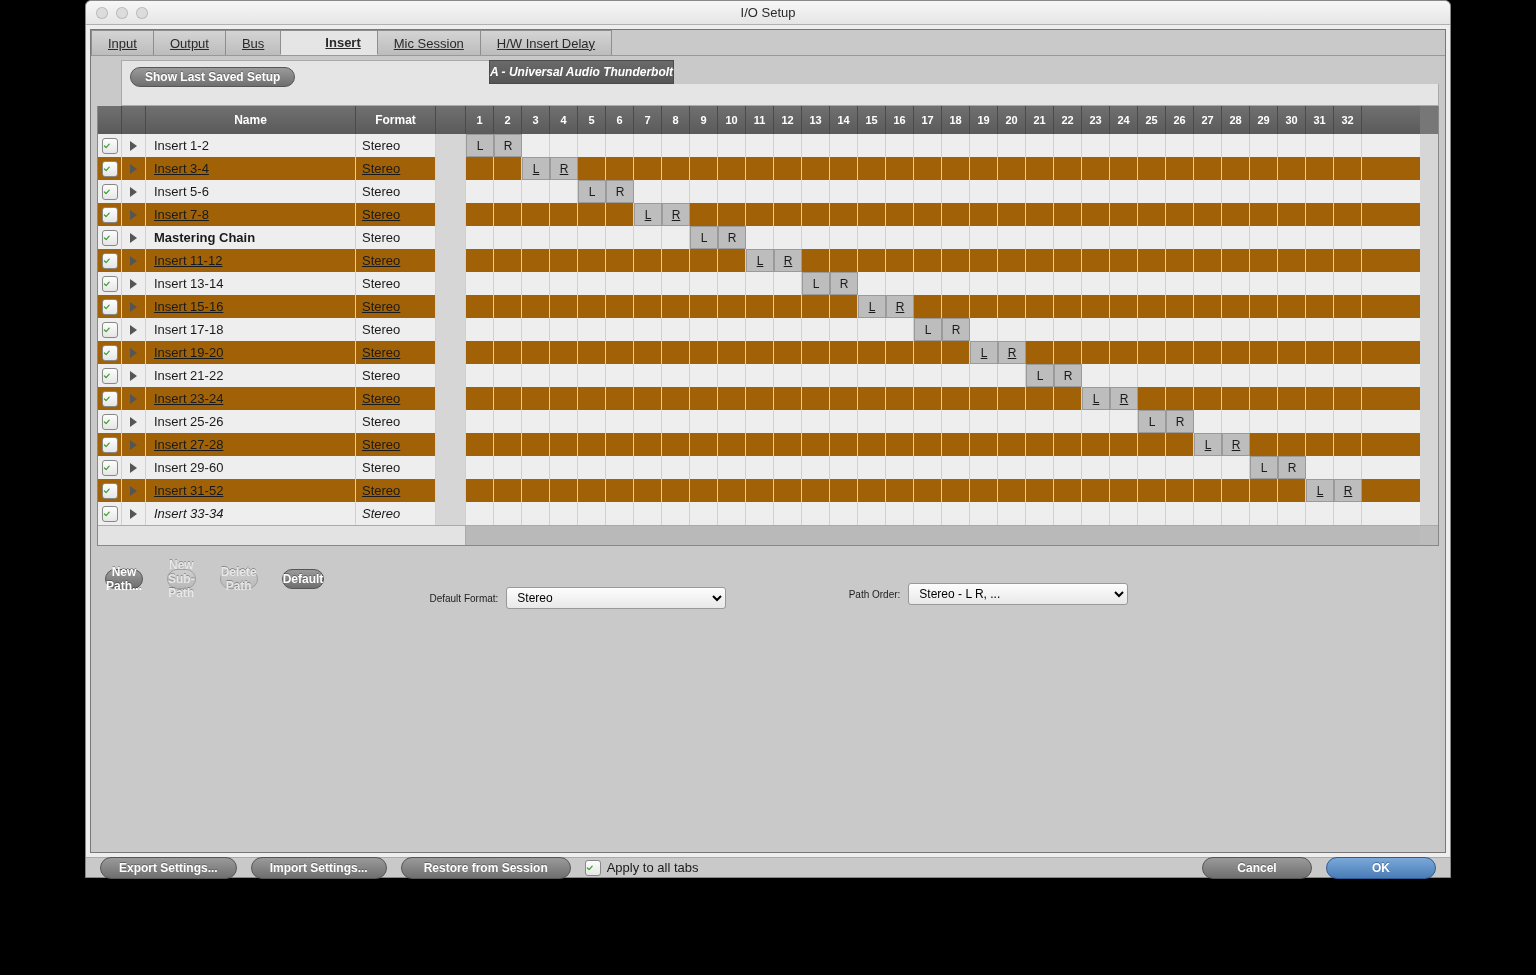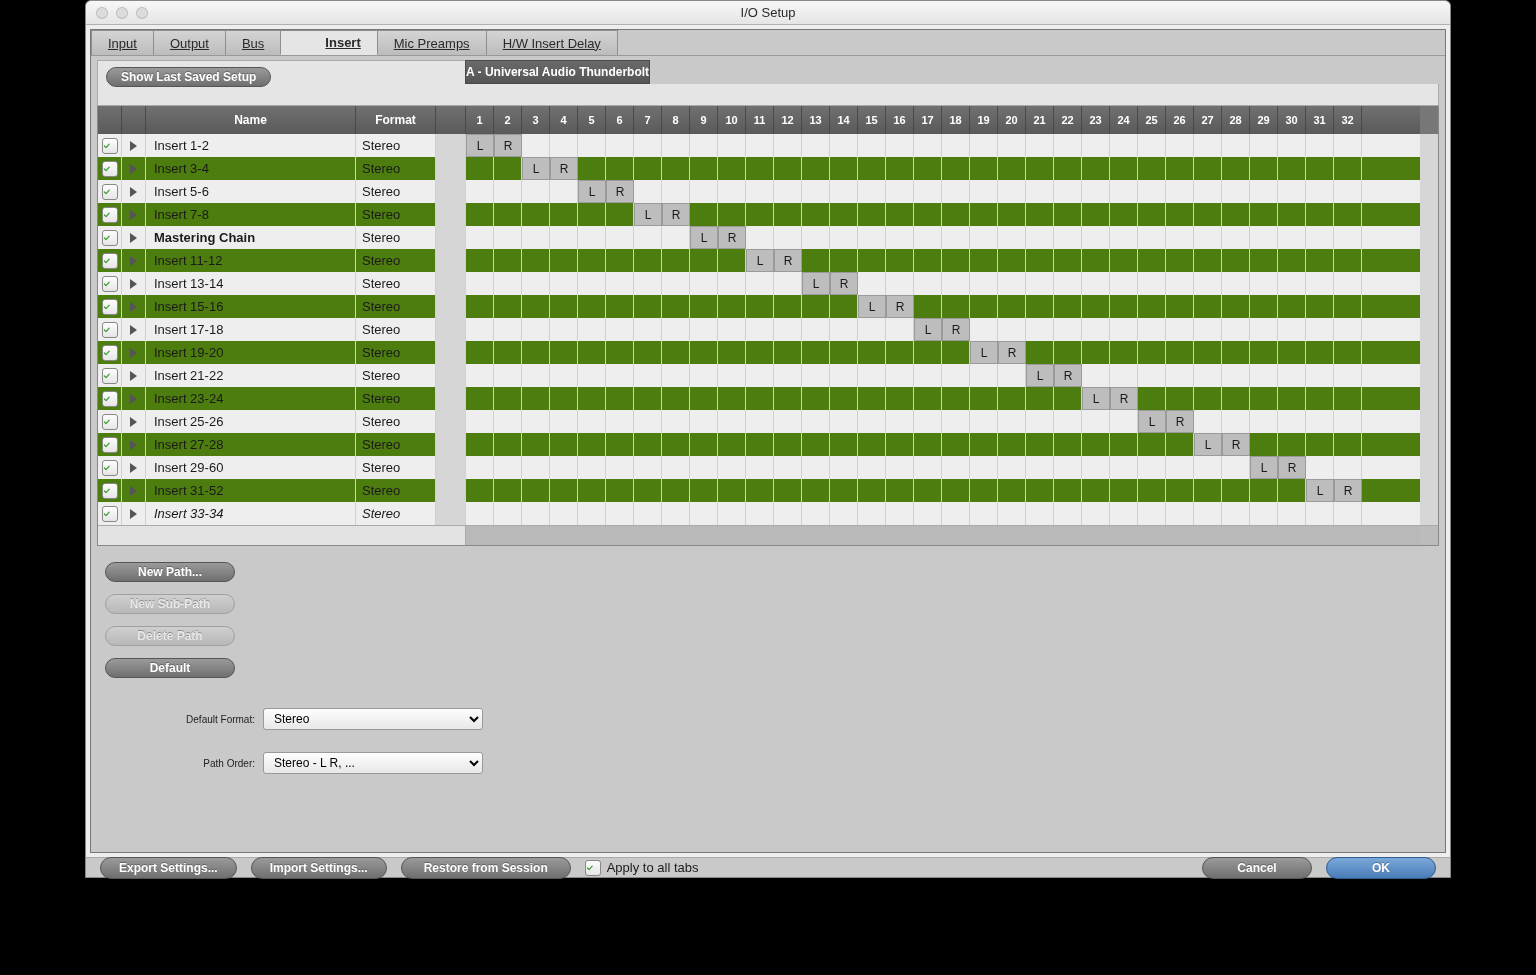--- a/index.html
+++ b/index.html
@@ -88,20 +88,21 @@
     background: #c9c9c9;
     display: flex;
     flex-direction: column;
     padding: 4px 6px 6px 6px;
     overflow: hidden;
   }
   .top-toolbar-row {
     display: flex;
     align-items: stretch;
     margin-bottom: 0;
+    margin-left: 24px;
   }
   .left-top-cell {
     flex: 0 0 368px;
     background: #e5e5e5;
     border: 1px solid #aaa;
     border-right: none;
     display: flex;
     align-items: flex-start;
     padding: 6px 8px 18px 8px;
   }
@@ -131,20 +132,21 @@
     justify-content: center;
     height: 22px;
     align-self: flex-start;
     margin-top: 0;
   }
   .device-wrap {
     flex:1;
     display:flex;
     flex-direction:column;
     margin-top:0;
+    font-style:italic;
   }
   .device-spacer {
     flex:1;
     background:#e5e5e5;
     border:1px solid #aaa;
     border-top:none;
     border-left:none;
   }
 
   .grid-wrap {
@@ -172,21 +174,21 @@
   .gh-scroll{ flex:0 0 18px; background:#777; }
 
   .grid-body { max-height: 420px; overflow:hidden; }
   .grid-row {
     display:flex;
     height:23px;
     align-items:stretch;
     font-size:13px;
     color:#1a1a1a;
   }
-  .grid-row.alt { background:#4d7c0f; }
+  .grid-row.alt { background:#a16207;text-decoration:underline; }
   .grid-row:not(.alt){ background:#eeeeee; }
   .gc-check { flex:0 0 24px; display:flex;align-items:center;justify-content:center; border-right:1px solid #d0d0d0;}
   .gc-arrow { flex:0 0 24px; display:flex;align-items:center;justify-content:center; border-right:1px solid #d0d0d0;}
   .gc-name  { flex:0 0 210px; display:flex;align-items:center; padding-left:8px; border-right:1px solid #d0d0d0;}
   .gc-fmt   { flex:0 0 80px;  display:flex;align-items:center; padding-left:6px; border-right:1px solid #d0d0d0;}
   .gc-spacer{ flex:0 0 30px; border-right:1px solid #d0d0d0; background:#d6d6d6;}
   .gc-ch    { flex:0 0 28px; border-right:1px solid #d0d0d0; display:flex;align-items:center;justify-content:center; font-size:12px; background:inherit;}
   .gc-ch.lr { background:#bdbdbd; border:1px solid #9a9a9a; font-weight:normal; }
   .gc-rest  { flex:1; }
   .gc-scroll{ flex:0 0 18px; background:#d6d6d6; }
@@ -216,23 +218,24 @@
     background:#d0d0d0;
     border-top:1px solid #aaa;
   }
   .gf-left { flex:0 0 368px; background:#e3e3e3; border-right:1px solid #aaa;}
   .gf-right{ flex:1; background:#b9b9b9; }
   .gf-scroll{ flex:0 0 18px; background:#bcbcbc; }
 
   .bottom-left {
     padding: 16px 0 0 8px;
     display:flex;
-    flex-direction:column;
-    gap:12px;
+    flex-direction:row;
+    gap:24px;
     width:390px;
+    margin-top:7px;
   }
   .pill-btn {
     width:130px;height:20px;
     background: linear-gradient(#9a9a9a,#6f6f6f);
     border:1px solid #555;border-radius:10px;
     color:#fff;font-size:12px;font-weight:bold;
     display:inline-flex;align-items:center;justify-content:center;
     text-shadow: 0 -1px 0 rgba(0,0,0,.3);
   }
   .pill-btn.disabled {
@@ -286,21 +289,21 @@
     </div>
     <div class="win-title">I/O Setup</div>
   </div>
 
   <div class="body-area">
     <div class="tabs" id="tabs">
         <div class="tab">Input</div>
         <div class="tab">Output</div>
         <div class="tab">Bus</div>
         <div class="tab active">Insert</div>
-        <div class="tab">Mic Preamps</div>
+        <div class="tab">Mic Session</div>
         <div class="tab">H/W Insert Delay</div>
       </div>
 
     <div class="tab-content">
 
       <div class="top-toolbar-row">
         <div class="left-top-cell">
           <button class="show-last-btn">Show Last Saved Setup</button>
         </div>
         <div class="device-wrap">

